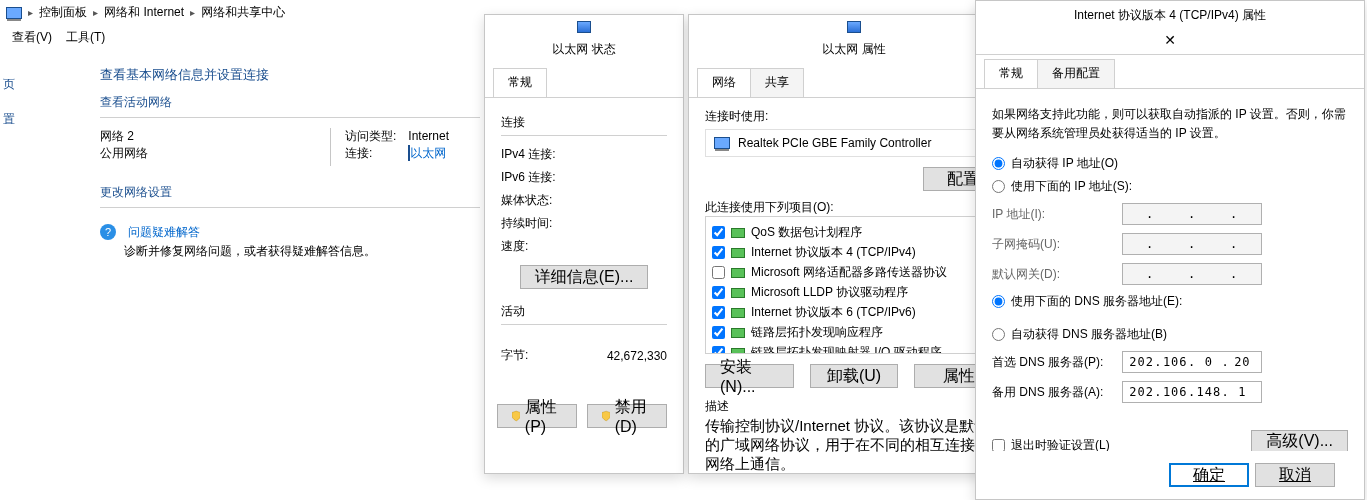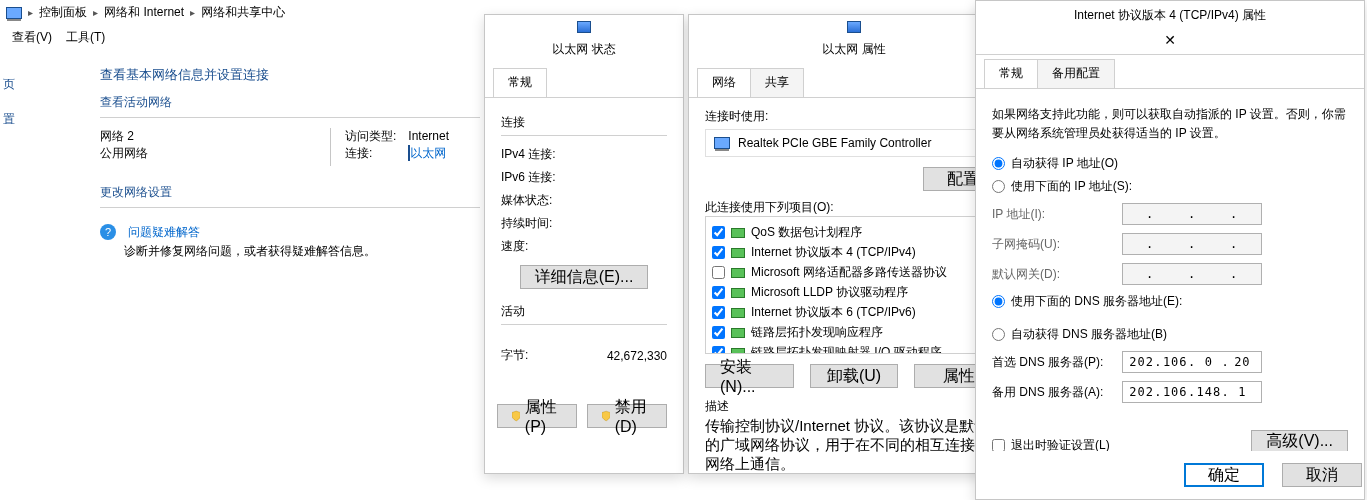--- a/index.html
+++ b/index.html
@@ -65,21 +65,21 @@
 .ip-desc { margin: 6px 0 12px; line-height: 1.6; }
 .radio-row { display: flex; align-items: center; gap: 6px; margin: 6px 0; }
 .field-row { display: flex; align-items: center; margin: 8px 0; }
 .field-row .flabel { width: 130px; color: #666; }
 .field-row.enabled .flabel { color: #000; }
 .ip-input { width: 140px; height: 22px; border: 1px solid #b0b0b0; display: flex; align-items: center; justify-content: space-around; padding: 0 6px; font-family: Consolas, monospace; letter-spacing: 1px; }
 .ip-input.disabled { background: #f4f4f4; color: #aaa; }
 .ip-dot { color: #000; }
 .ip-seg { width: 26px; text-align: center; }
 .chk-row { display: flex; align-items: center; gap: 6px; margin: 14px 0 6px; }
-.ip-footer { display: flex; justify-content: flex-end; gap: 18px; padding: 12px 2px; }
+.ip-footer { display: flex; justify-content: flex-end; gap: 6px; padding: 12px 29px; text-decoration: underline; }
 .btn-primary { border: 2px solid #0078d7; background: #fff; }
 
 
 .ic-eth { width: 14px; height: 12px; background: linear-gradient(#6aa9ff,#2a6fd6); border: 1px solid #1a4e8e; }
 .ic-mon { width: 16px; height: 12px; background: #6aa9ff; border: 1px solid #1a4e8e; box-shadow: 0 3px 0 -1px #888; }
 .ic-gear { width: 16px; height: 16px; border-radius: 50%; background: radial-gradient(#fff,#ccc); border: 1px solid #888; }
 .ic-help { width: 16px; height: 16px; border-radius: 50%; background: #2a8fe6; color: #fff; text-align: center; font-size: 11px; line-height: 16px; }
 .ic-net { width: 14px; height: 10px; background: #59c159; border: 1px solid #2a7a2a; display: inline-block; }
 .shield-svg { fill: #f8c846; stroke: #b08000; stroke-width: .5; }
 

